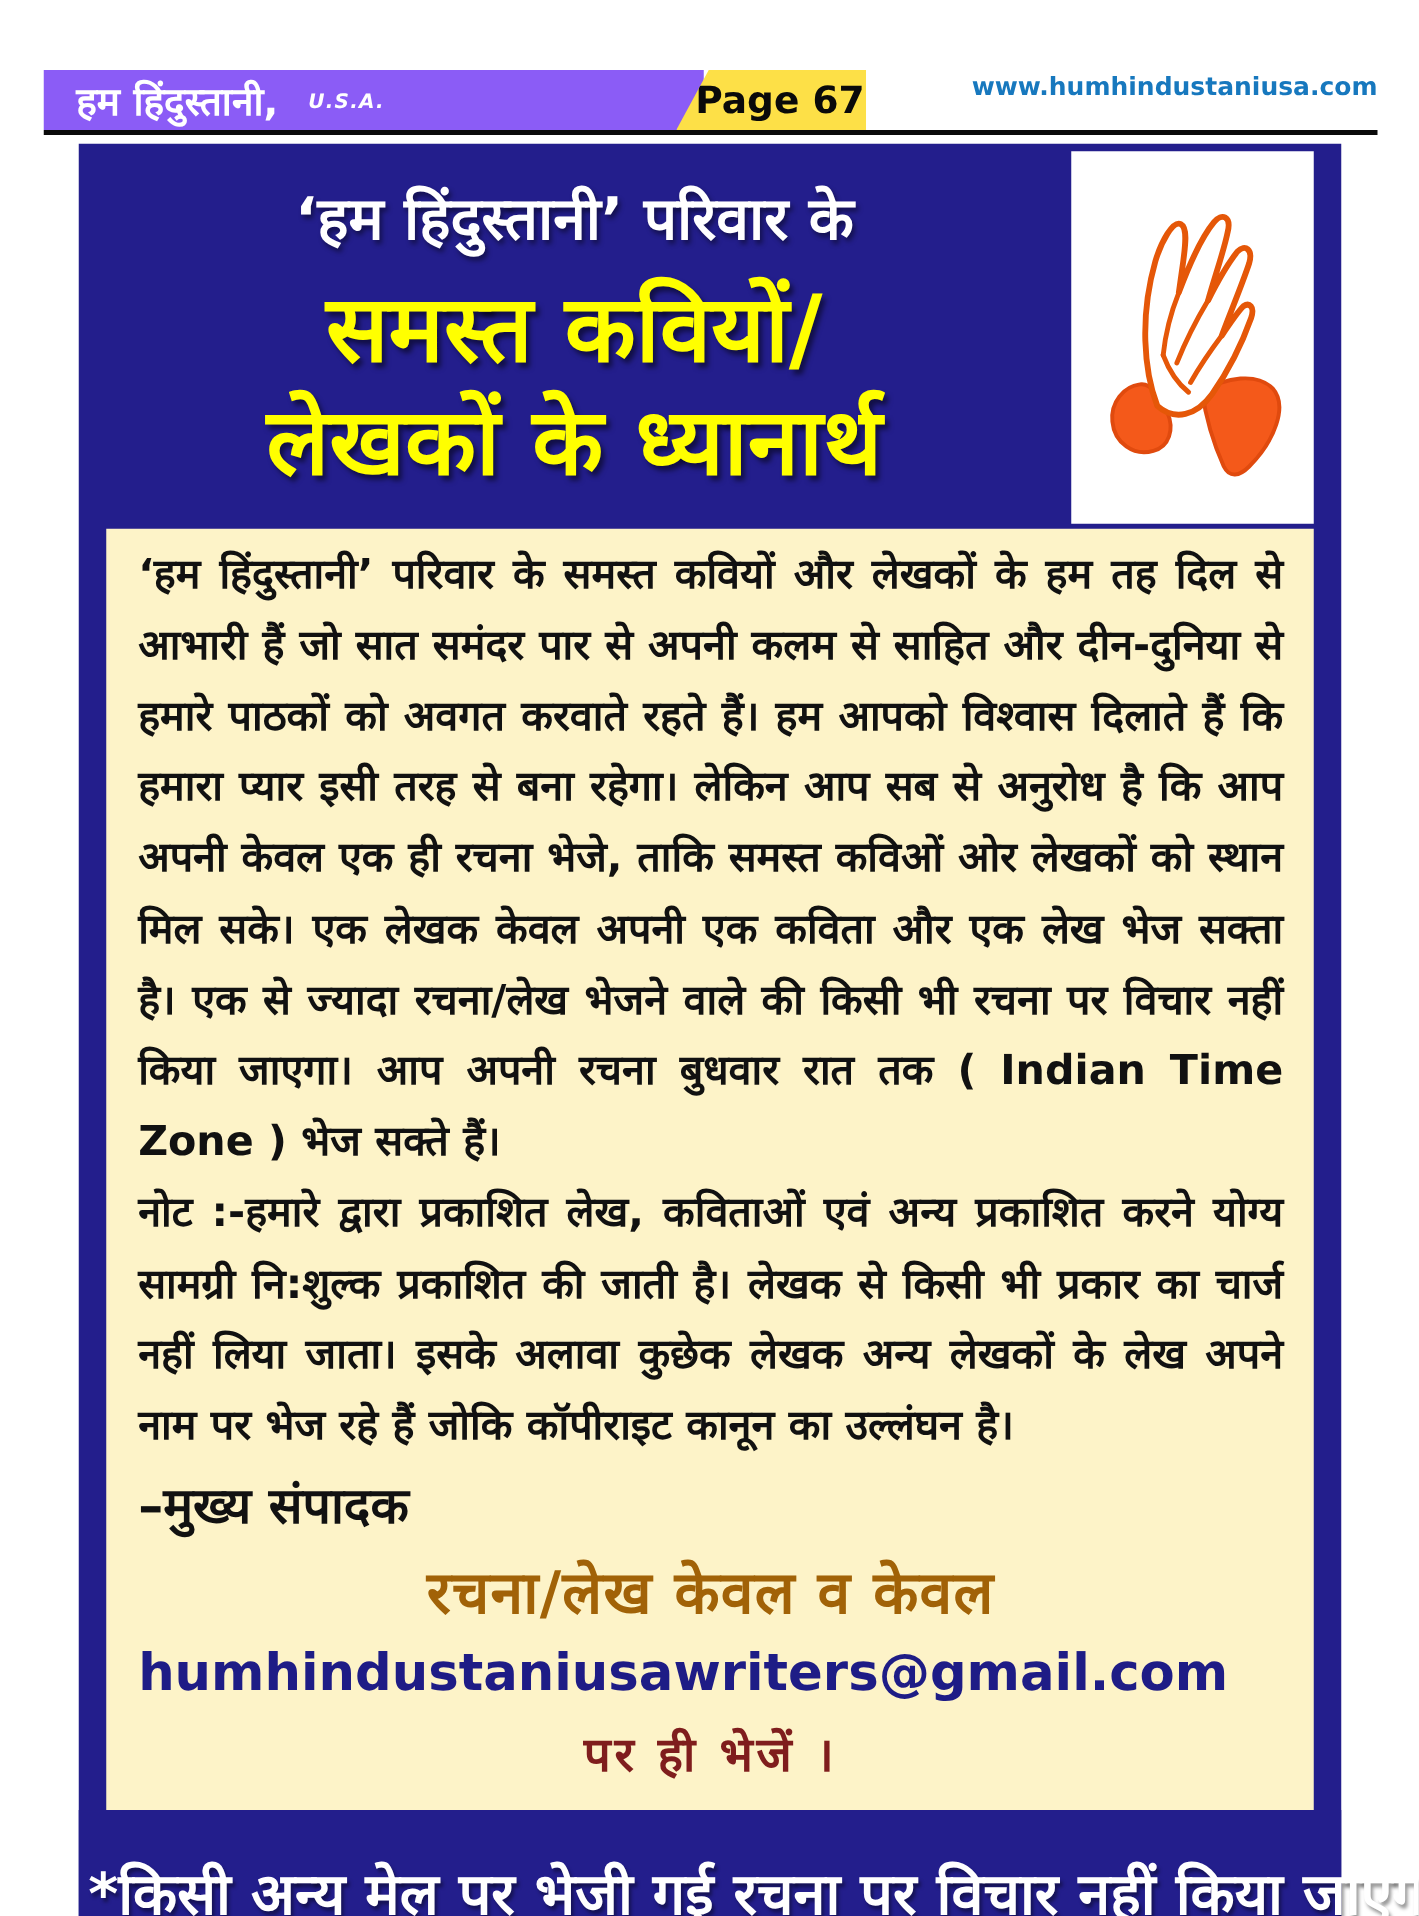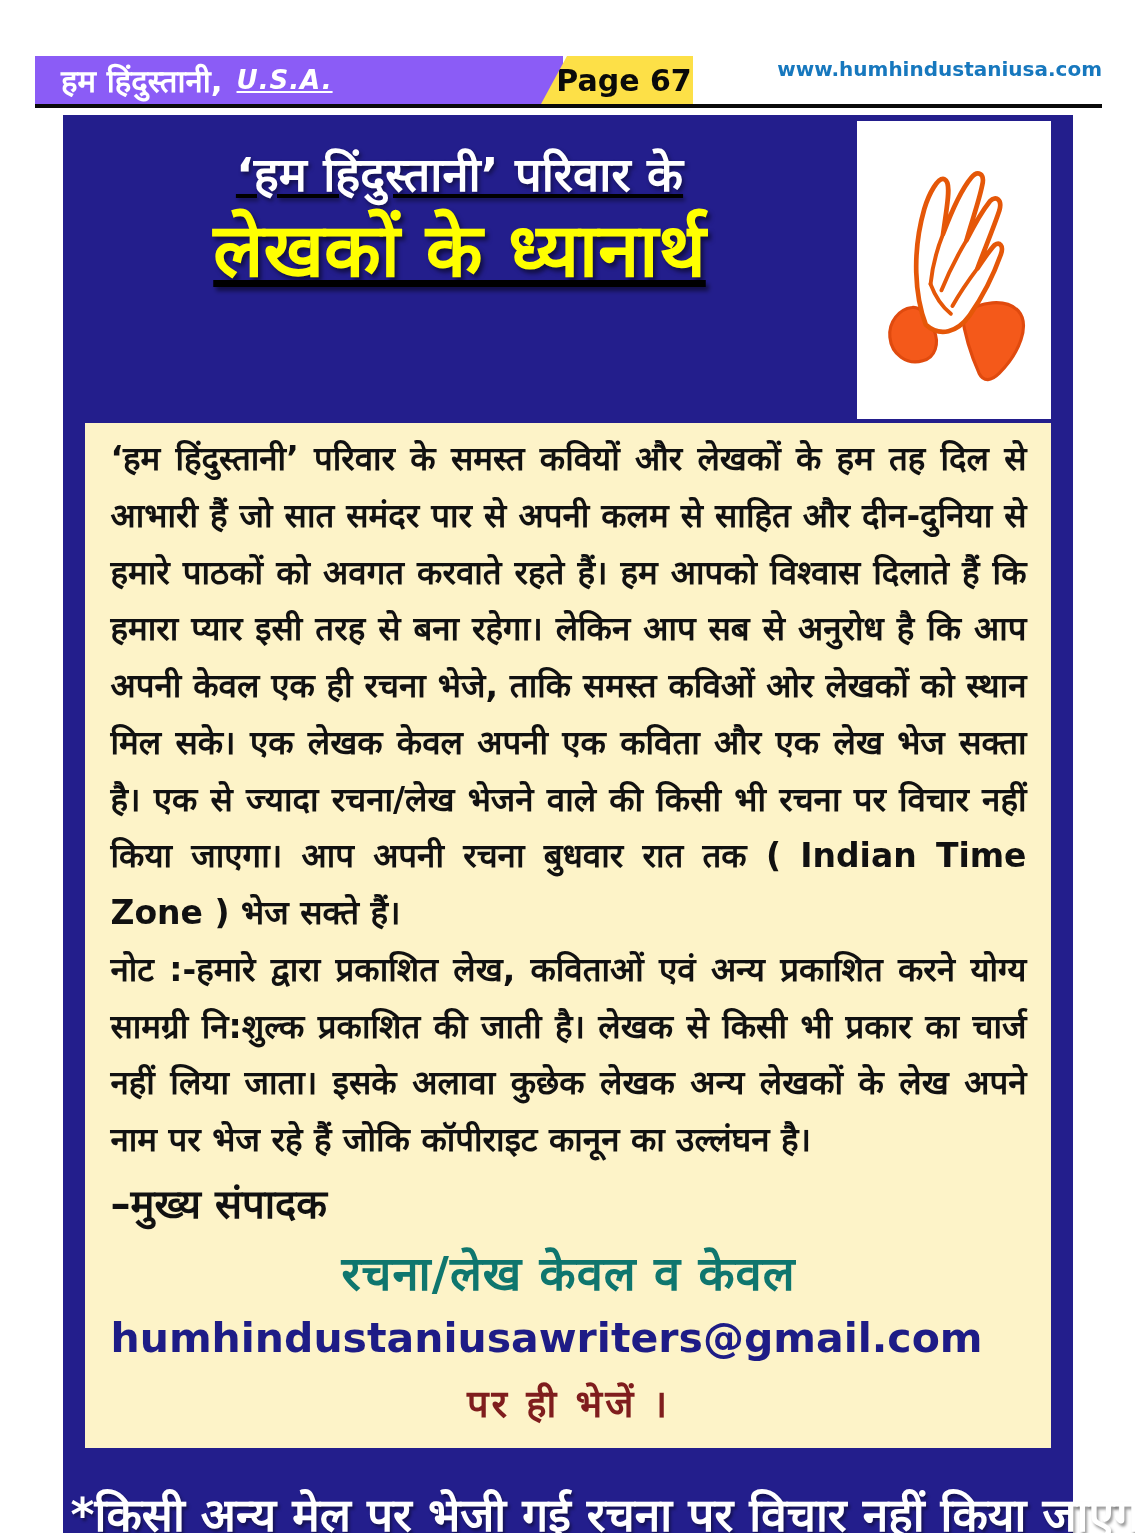--- a/index.html
+++ b/index.html
@@ -24,21 +24,21 @@
   .brand-bar {
     width: 528px;
     background: #8b5cf6;
     display: flex;
     align-items: center;
     padding-left: 26px;
     color: #ffffff;
     white-space: nowrap;
   }
   .brand-main { font-size: 31px; font-weight: bold; }
-  .brand-suffix { font-size: 26px; font-weight: bold; font-style: italic; margin-left: 14px; letter-spacing: 1px; text-decoration: underline; }
+  .brand-suffix { font-size: 16px; font-weight: bold; font-style: italic; margin-left: 24px; letter-spacing: 1px; }
   .page-tab {
     width: 152px;
     margin-left: -22px;
     background: #fde047;
     clip-path: polygon(26px 0, 100% 0, 100% 100%, 0 100%);
     display: flex;
     align-items: center;
     justify-content: center;
   }
   .page-tab span { font-size: 30px; font-weight: bold; color: #0a0a0a; padding-left: 14px; }
@@ -56,21 +56,21 @@
     margin: 7px auto 0;
     width: 1010px;
     background: #231e8c;
     padding-bottom: 0;
   }
   .title-area {
     position: relative;
     min-height: 308px;
     padding: 14px 240px 6px 24px;
   }
-  .title-texts { text-align: center; text-decoration: underline; }
+  .title-texts { text-align: center; }
   .title-white {
     color: #ffffff;
     font-size: 47px;
     font-weight: bold;
     margin-top: 12px;
     text-shadow: 2px 3px 4px rgba(0,0,0,0.45);
     white-space: nowrap;
   }
   .title-yellow {
     color: #ffff00;
@@ -109,21 +109,21 @@
   }
   .signature {
     text-align: left;
     color: #111111;
     font-size: 40px;
     font-weight: bold;
     margin: 6px 14px 10px 0;
   }
   .red-line {
     text-align: center;
-    color: #0f766e;
+    color: #a16207;
     font-size: 47px;
     font-weight: bold;
     letter-spacing: 1px;
     margin-top: 4px;
   }
   .email-line {
     color: #1e1c86;
     font-size: 41px;
     font-weight: bold;
     margin-top: 10px;
@@ -168,20 +168,21 @@
     <div class="header-right">
       <div class="website">www.humhindustaniusa.com</div>
     </div>
   </div>
 
   <div class="main-box">
 
     <div class="title-area">
       <div class="title-texts">
         <div class="title-white">‘हम हिंदुस्तानी’ परिवार के</div>
+        <div class="title-yellow first">समस्त कवियों/</div>
         <div class="title-yellow">लेखकों के ध्यानार्थ</div>
       </div>
       <div class="hands-box">
         <svg viewBox="0 0 110 150" width="172" height="272" xmlns="http://www.w3.org/2000/svg" aria-hidden="true">
           <rect x="0" y="0" width="110" height="150" fill="#ffffff"></rect>
 
           <path d="M60 103 C72 95 88 93 96 101 C104 110 97 128 84 141 C79 146 74 147 71 141 C67 132 62 118 60 103 Z" fill="#f4591a" stroke="#e04a0e" stroke-width="2"></path>
 
           <path d="M28 99 C20 100 13 108 14 118 C15 129 25 136 35 133 C43 131 46 122 42 113 C38 105 34 98 28 99 Z" fill="#f4591a" stroke="#e04a0e" stroke-width="2"></path>
 

